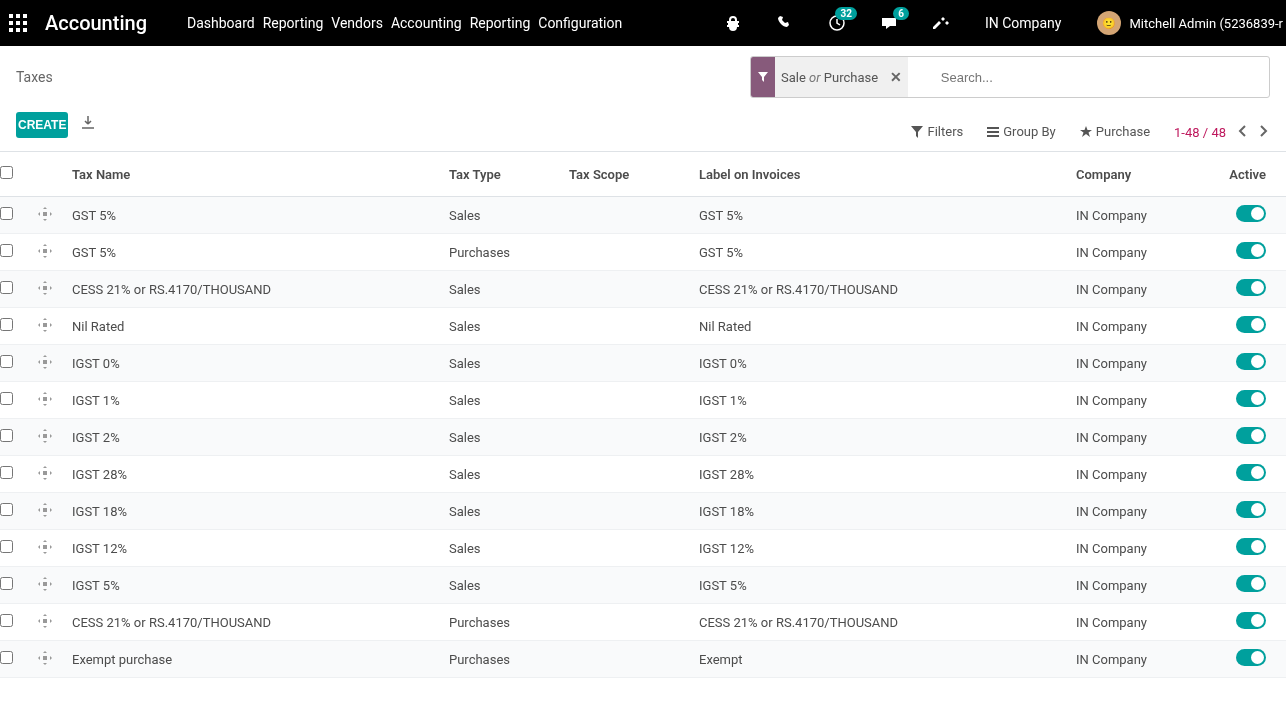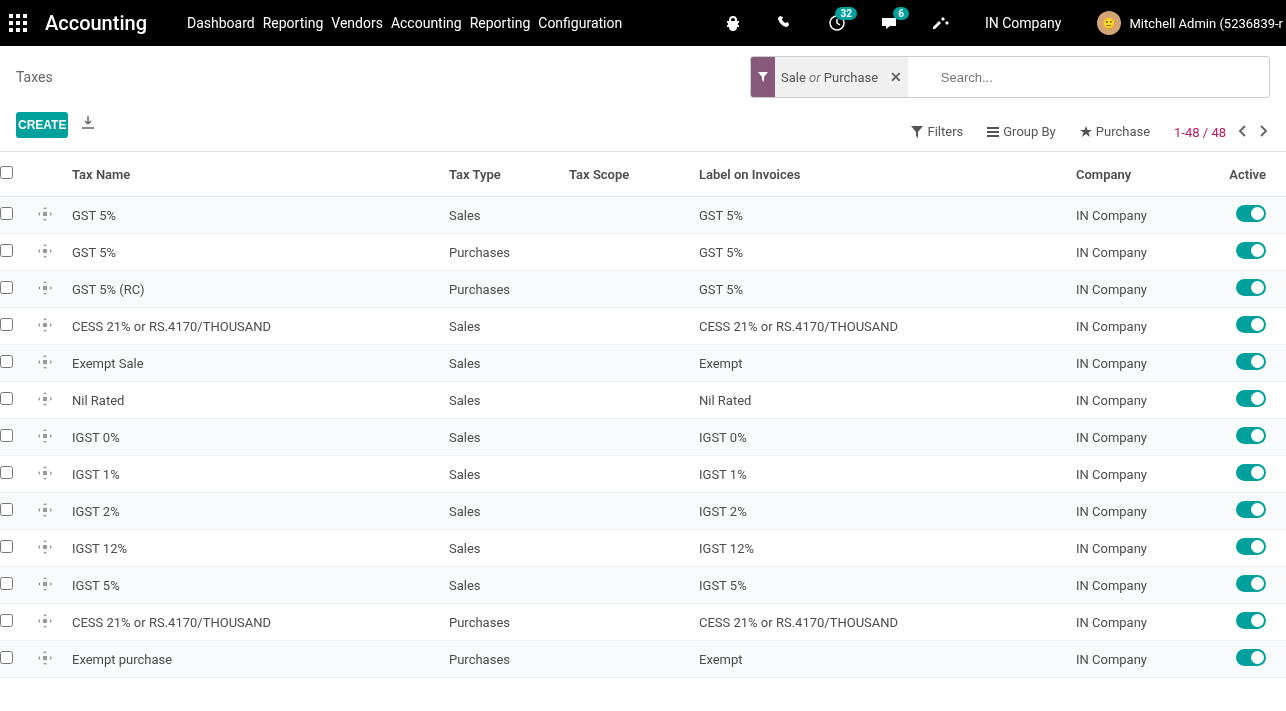--- a/index.html
+++ b/index.html
@@ -224,56 +224,32 @@
     <td></td>
     <td>GST 5%</td>
     <td>IN Company</td>
     <td class="col-active"><span class="toggle"></span></td>
       </tr>
       <tr>
     <td class="col-check"><input type="checkbox" style=""></td>
     <td class="col-handle"><span class="drag-icon"><svg viewBox="0 0 14 14">
               <path d="M7 0l2 2H5l2-2zM0 7l2-2v4L0 7zm14 0l-2 2V5l2 2zM7 14l-2-2h4l-2 2zM5 5h4v4H5z"></path>
             </svg></span></td>
-    <td>GST 5% (RC)</td>
-    <td>Purchases</td>
-    <td></td>
-    <td>GST 5%</td>
-    <td>IN Company</td>
-    <td class="col-active"><span class="toggle"></span></td>
-      </tr>
-      <tr>
-    <td class="col-check"><input type="checkbox" style=""></td>
-    <td class="col-handle"><span class="drag-icon"><svg viewBox="0 0 14 14">
-              <path d="M7 0l2 2H5l2-2zM0 7l2-2v4L0 7zm14 0l-2 2V5l2 2zM7 14l-2-2h4l-2 2zM5 5h4v4H5z"></path>
-            </svg></span></td>
     <td>CESS 21% or RS.4170/THOUSAND</td>
     <td>Sales</td>
     <td></td>
     <td>CESS 21% or RS.4170/THOUSAND</td>
     <td>IN Company</td>
     <td class="col-active"><span class="toggle"></span></td>
       </tr>
       <tr>
     <td class="col-check"><input type="checkbox" style=""></td>
     <td class="col-handle"><span class="drag-icon"><svg viewBox="0 0 14 14">
               <path d="M7 0l2 2H5l2-2zM0 7l2-2v4L0 7zm14 0l-2 2V5l2 2zM7 14l-2-2h4l-2 2zM5 5h4v4H5z"></path>
             </svg></span></td>
-    <td>Exempt Sale</td>
-    <td>Sales</td>
-    <td></td>
-    <td>Exempt</td>
-    <td>IN Company</td>
-    <td class="col-active"><span class="toggle"></span></td>
-      </tr>
-      <tr>
-    <td class="col-check"><input type="checkbox" style=""></td>
-    <td class="col-handle"><span class="drag-icon"><svg viewBox="0 0 14 14">
-              <path d="M7 0l2 2H5l2-2zM0 7l2-2v4L0 7zm14 0l-2 2V5l2 2zM7 14l-2-2h4l-2 2zM5 5h4v4H5z"></path>
-            </svg></span></td>
     <td>Nil Rated</td>
     <td>Sales</td>
     <td></td>
     <td>Nil Rated</td>
     <td>IN Company</td>
     <td class="col-active"><span class="toggle"></span></td>
       </tr>
       <tr>
     <td class="col-check"><input type="checkbox" style=""></td>
     <td class="col-handle"><span class="drag-icon"><svg viewBox="0 0 14 14">
@@ -300,20 +276,44 @@
       </tr>
       <tr>
     <td class="col-check"><input type="checkbox" style=""></td>
     <td class="col-handle"><span class="drag-icon"><svg viewBox="0 0 14 14">
               <path d="M7 0l2 2H5l2-2zM0 7l2-2v4L0 7zm14 0l-2 2V5l2 2zM7 14l-2-2h4l-2 2zM5 5h4v4H5z"></path>
             </svg></span></td>
     <td>IGST 2%</td>
     <td>Sales</td>
     <td></td>
     <td>IGST 2%</td>
+    <td>IN Company</td>
+    <td class="col-active"><span class="toggle"></span></td>
+      </tr>
+      <tr>
+    <td class="col-check"><input type="checkbox" style=""></td>
+    <td class="col-handle"><span class="drag-icon"><svg viewBox="0 0 14 14">
+              <path d="M7 0l2 2H5l2-2zM0 7l2-2v4L0 7zm14 0l-2 2V5l2 2zM7 14l-2-2h4l-2 2zM5 5h4v4H5z"></path>
+            </svg></span></td>
+    <td>IGST 28%</td>
+    <td>Sales</td>
+    <td></td>
+    <td>IGST 28%</td>
+    <td>IN Company</td>
+    <td class="col-active"><span class="toggle"></span></td>
+      </tr>
+      <tr>
+    <td class="col-check"><input type="checkbox" style=""></td>
+    <td class="col-handle"><span class="drag-icon"><svg viewBox="0 0 14 14">
+              <path d="M7 0l2 2H5l2-2zM0 7l2-2v4L0 7zm14 0l-2 2V5l2 2zM7 14l-2-2h4l-2 2zM5 5h4v4H5z"></path>
+            </svg></span></td>
+    <td>IGST 18%</td>
+    <td>Sales</td>
+    <td></td>
+    <td>IGST 18%</td>
     <td>IN Company</td>
     <td class="col-active"><span class="toggle"></span></td>
       </tr>
       <tr>
     <td class="col-check"><input type="checkbox" style=""></td>
     <td class="col-handle"><span class="drag-icon"><svg viewBox="0 0 14 14">
               <path d="M7 0l2 2H5l2-2zM0 7l2-2v4L0 7zm14 0l-2 2V5l2 2zM7 14l-2-2h4l-2 2zM5 5h4v4H5z"></path>
             </svg></span></td>
     <td>IGST 12%</td>
     <td>Sales</td>

